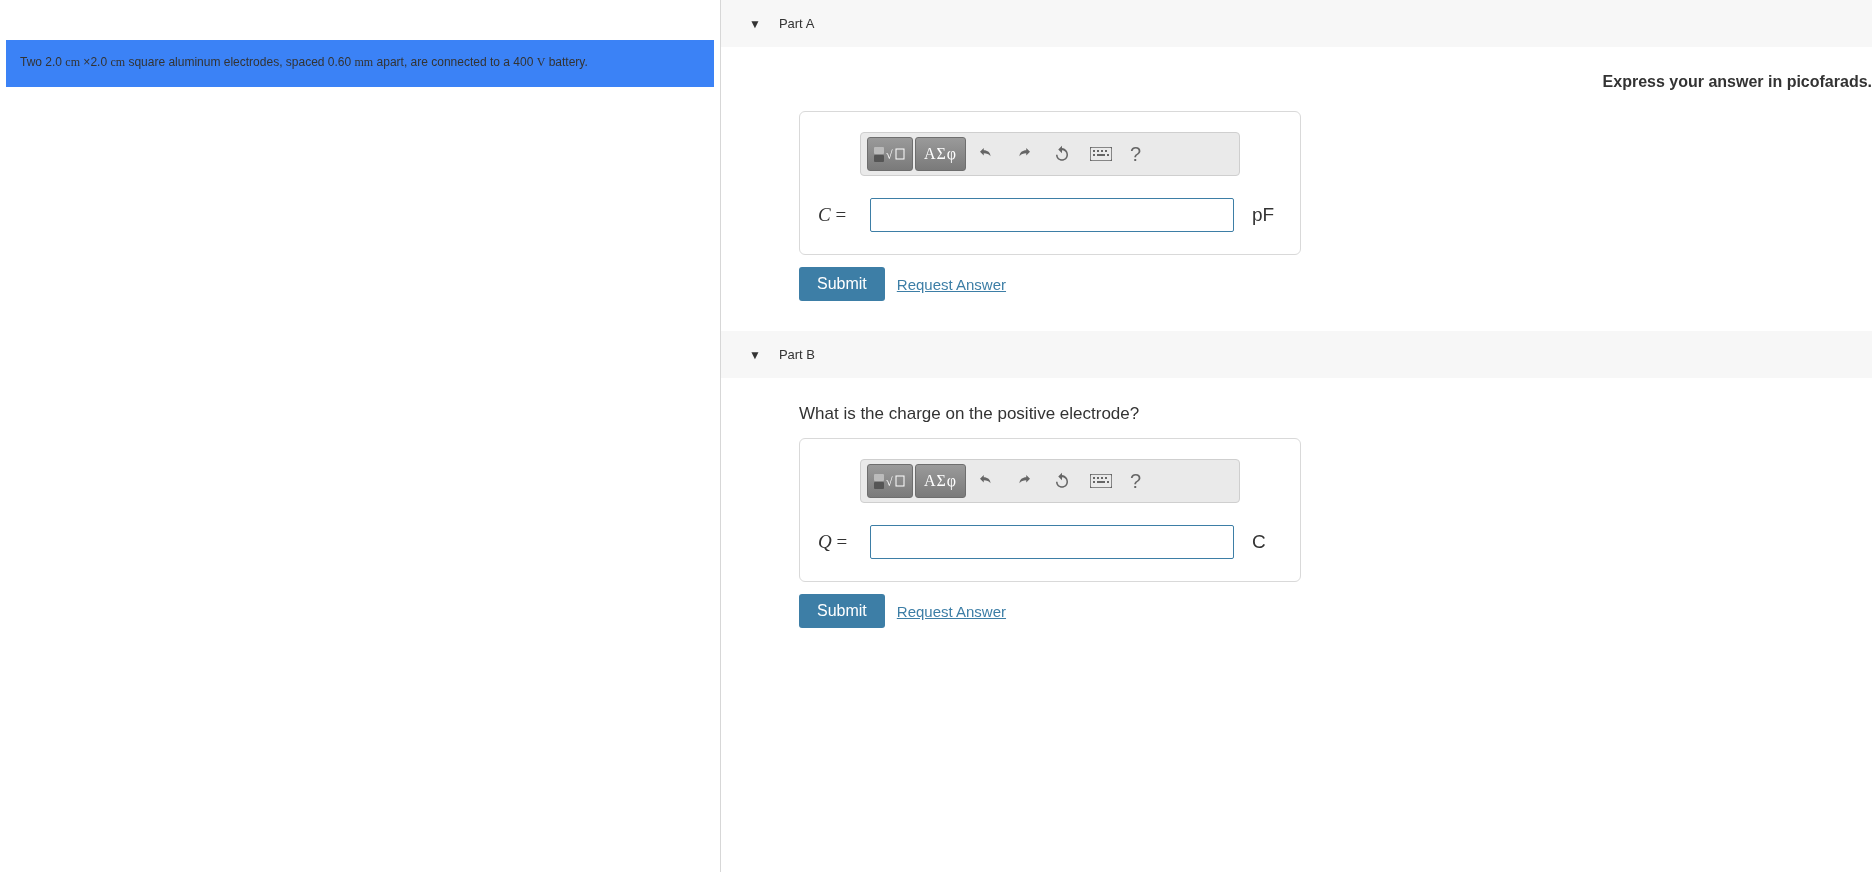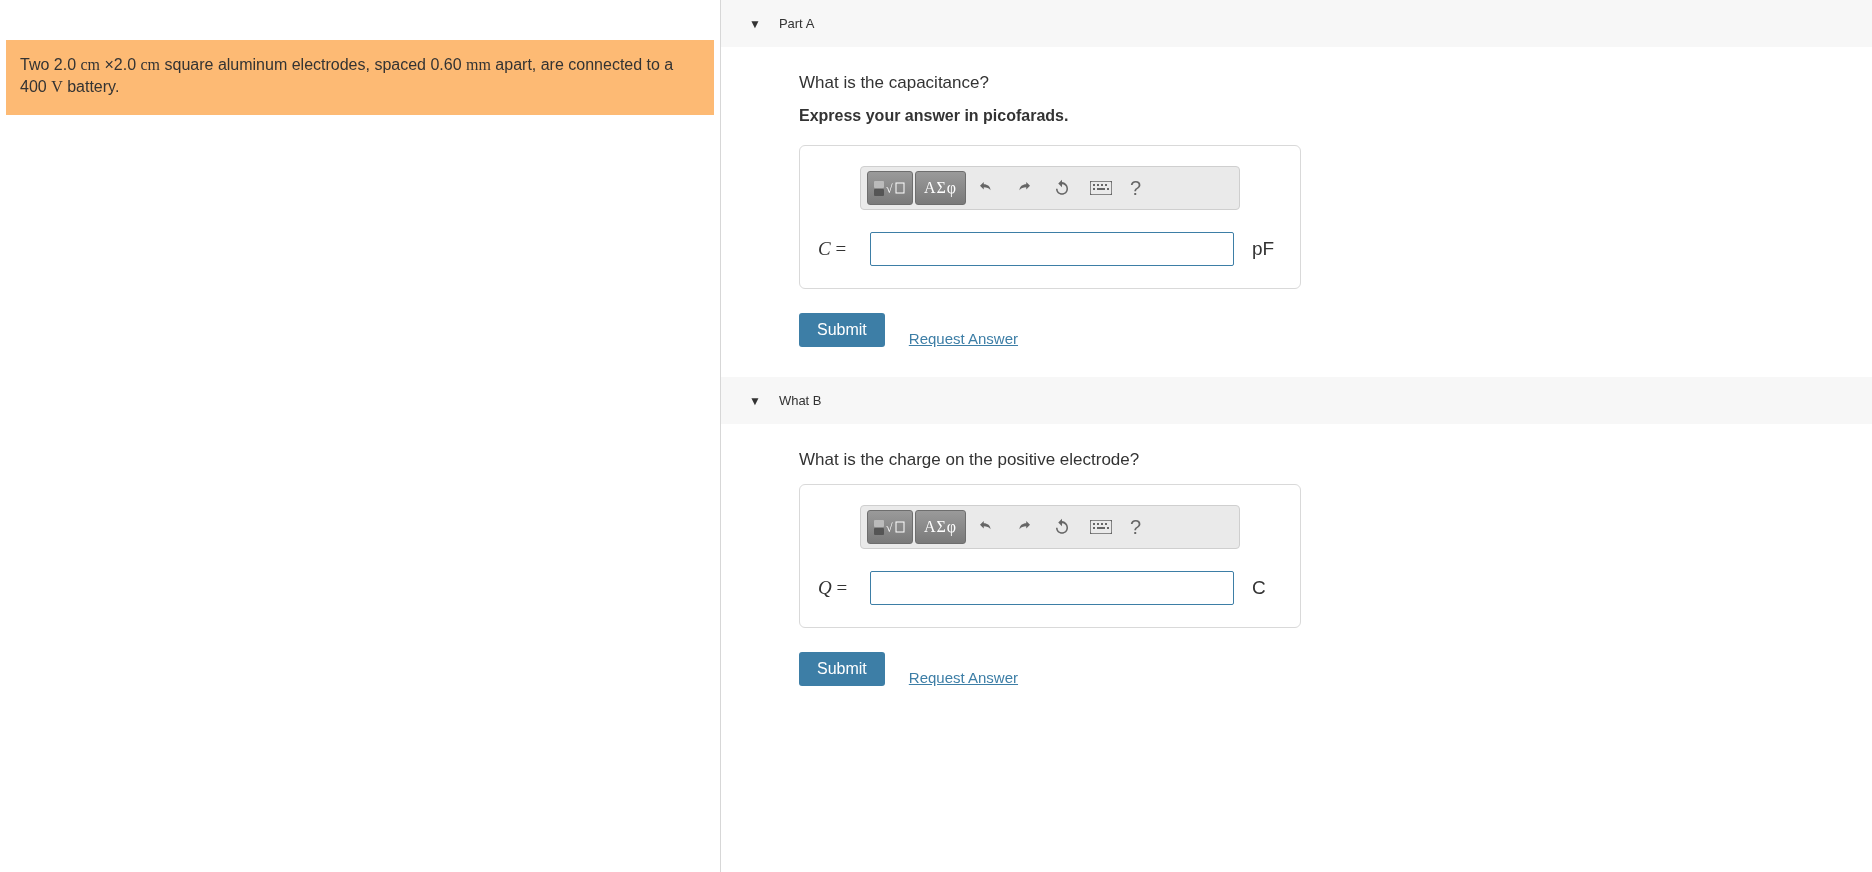--- a/index.html
+++ b/index.html
@@ -9,24 +9,24 @@
     color: #333;
     width: 1872px;
     height: 872px;
     display: flex;
   }
   .left-pane {
     width: 720px;
     padding: 0;
   }
   .problem-box {
-    background: #fdba74;
+    background: #3b82f6;
     margin: 40px 6px 0 6px;
     padding: 14px 14px 16px 14px;
-    font-size: 16px;
+    font-size: 12px;
     line-height: 1.4;
     color: #333;
   }
   .rm { font-family: "Times New Roman", Times, serif; }
   .divider {
     width: 1px;
     background: #d7d7d7;
     margin-top: 0;
   }
   .right-pane {
@@ -42,21 +42,21 @@
   }
   .part-header .caret {
     font-size: 12px;
     color: #333;
   }
   .part-title { font-weight: normal; font-size: 13px; }
   .part-body {
     padding: 26px 0 30px 78px;
   }
   .question { font-size: 17px; margin-bottom: 14px; }
-  .instruction { font-weight: bold; font-size: 16px; margin-bottom: 20px; }
+  .instruction { font-weight: bold; font-size: 16px; margin-bottom: 20px; text-align: right; }
   .answer-box {
     border: 1px solid #d9d9d9;
     border-radius: 6px;
     width: 502px;
     padding: 20px 18px 22px 18px;
   }
   .toolbar {
     background: #eaeaea;
     border: 1px solid #cfcfcf;
     border-radius: 4px;
@@ -118,24 +118,24 @@
     flex: 1;
     height: 34px;
     border: 1px solid #3d7ea6;
     border-radius: 2px;
     padding: 0 8px;
     font-size: 15px;
     outline: none;
   }
   .unit { font-family: Liberation Sans, sans-serif; font-size: 19px; margin-left: 10px; min-width: 30px;}
   .actions {
-    margin-top: 24px;
-    display: flex;
-    align-items: flex-end;
-    gap: 24px;
+    margin-top: 12px;
+    display: flex;
+    align-items: center;
+    gap: 12px;
   }
   .submit-btn {
     background: #3d7ea6;
     color: #fff;
     border: none;
     border-radius: 3px;
     padding: 8px 18px;
     font-size: 16px;
     cursor: pointer;
   }
@@ -159,21 +159,20 @@
 
 <div class="divider"></div>
 
 <div class="right-pane">
 
   <div class="part-header">
     <span class="caret">▼</span>
     <span class="part-title">Part A</span>
   </div>
   <div class="part-body">
-    <div class="question">What is the capacitance?</div>
     <div class="instruction">Express your answer in picofarads.</div>
 
     <div class="answer-box">
       <div class="toolbar">
         <div class="tb-btn tb-special">
           <span class="stack">
               <span class="top"></span>
               <span class="bot"></span>
             </span>
           <svg width="20" height="18" viewBox="0 0 20 18">
@@ -219,21 +218,21 @@
     </div>
 
     <div class="actions">
       <button class="submit-btn">Submit</button>
       <a class="request-link">Request Answer</a>
     </div>
   </div>
 
   <div class="part-header">
     <span class="caret">▼</span>
-    <span class="part-title">What B</span>
+    <span class="part-title">Part B</span>
   </div>
   <div class="part-body">
     <div class="question">What is the charge on the positive electrode?</div>
 
     <div class="answer-box">
       <div class="toolbar">
         <div class="tb-btn tb-special">
           <span class="stack">
               <span class="top"></span>
               <span class="bot"></span>

